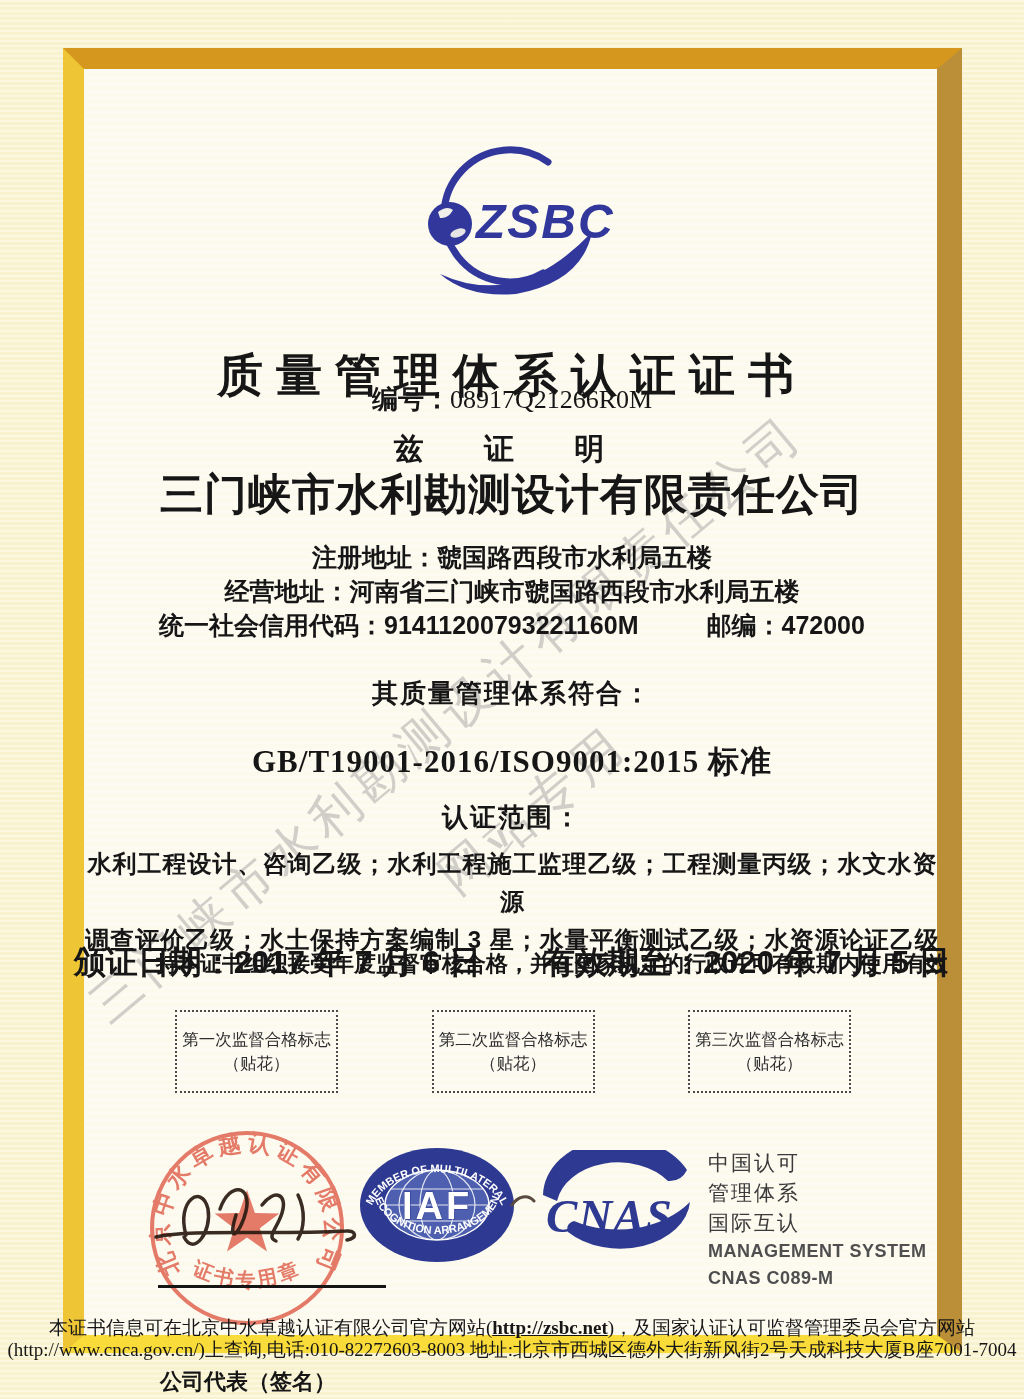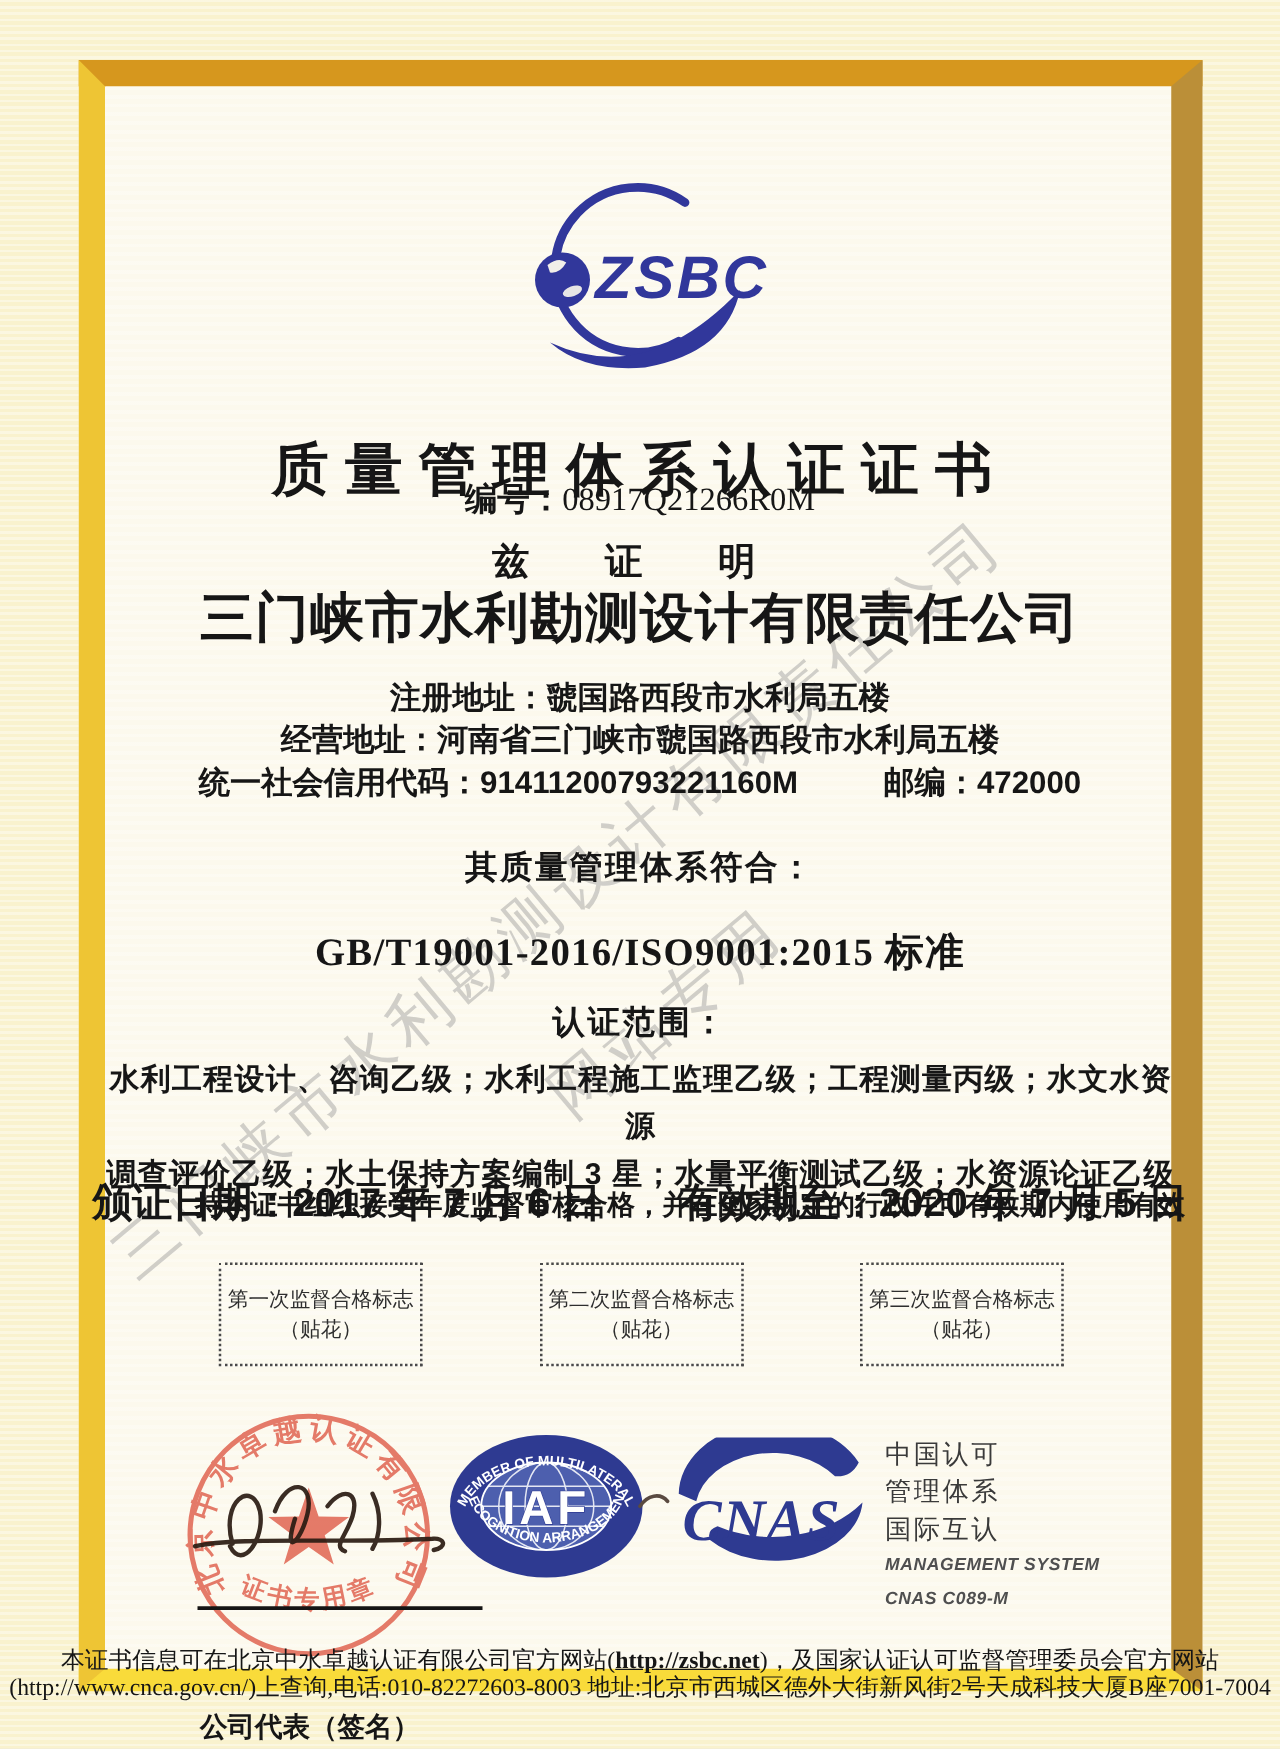--- a/index.html
+++ b/index.html
@@ -67,21 +67,21 @@
   }
 
   .seal { position:absolute; left:145px; top:1126px; z-index:4; opacity:.82; }
   .sig  { position:absolute; left:150px; top:1165px; z-index:5; }
   .stray { position:absolute; left:510px; top:1192px; z-index:5; }
   .iaf  { position:absolute; left:358px; top:1146px; z-index:3; }
   .cnas { position:absolute; left:538px; top:1150px; z-index:3; }
 
   .accred { position:absolute; left:708px; top:1148px; z-index:3; text-align:left; }
   .accred .cn { font-size:21px; line-height:30px; letter-spacing:2px; color:#3a3a3a; }
-  .accred .en { font-family:"Liberation Sans","DejaVu Sans",sans-serif; font-weight:bold; font-size:14px; line-height:27px; color:#4f4f4f; letter-spacing:.5px;font-style:italic; }
+  .accred .en { font-family:"Liberation Sans","DejaVu Sans",sans-serif; font-weight:bold; font-size:18px; line-height:27px; color:#4f4f4f; letter-spacing:.5px; }
 
   .sig-line { position:absolute; left:158px; top:1285px; width:228px; height:3px; background:#151515; z-index:6; }
   .sig-label { position:absolute; left:118px; top:1367px; width:260px; text-align:center; font-size:22px; font-weight:bold; z-index:3; }
 
   .footer1 { top:1315px; font-size:19px; z-index:6; }
   .footer1 .lnk { text-decoration:underline;font-weight:bold; }
   .footer2 { top:1337px; font-size:19px; z-index:7; }
 </style>
 </head>
 <body>

